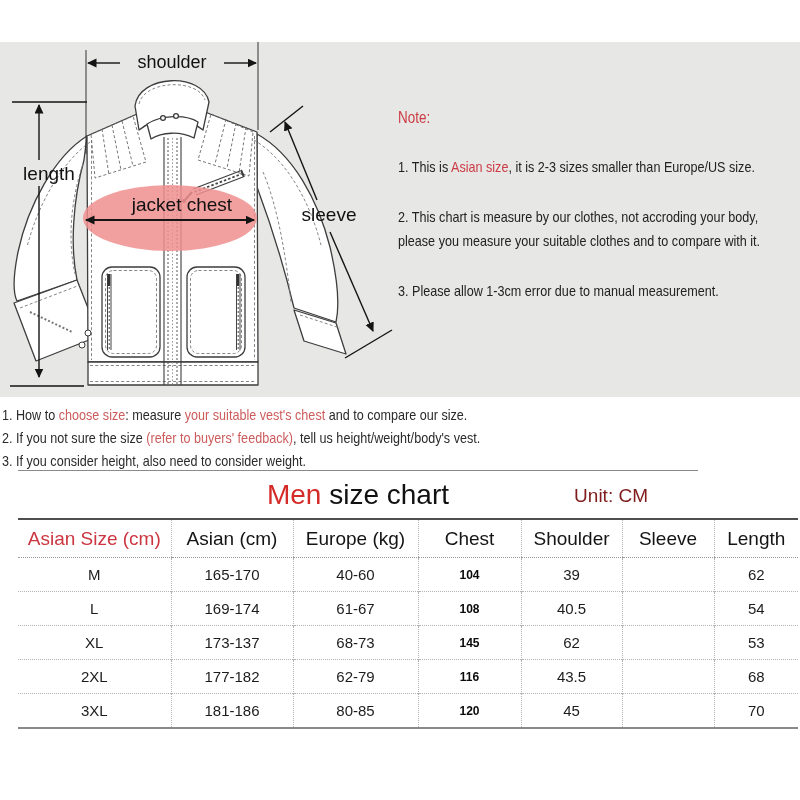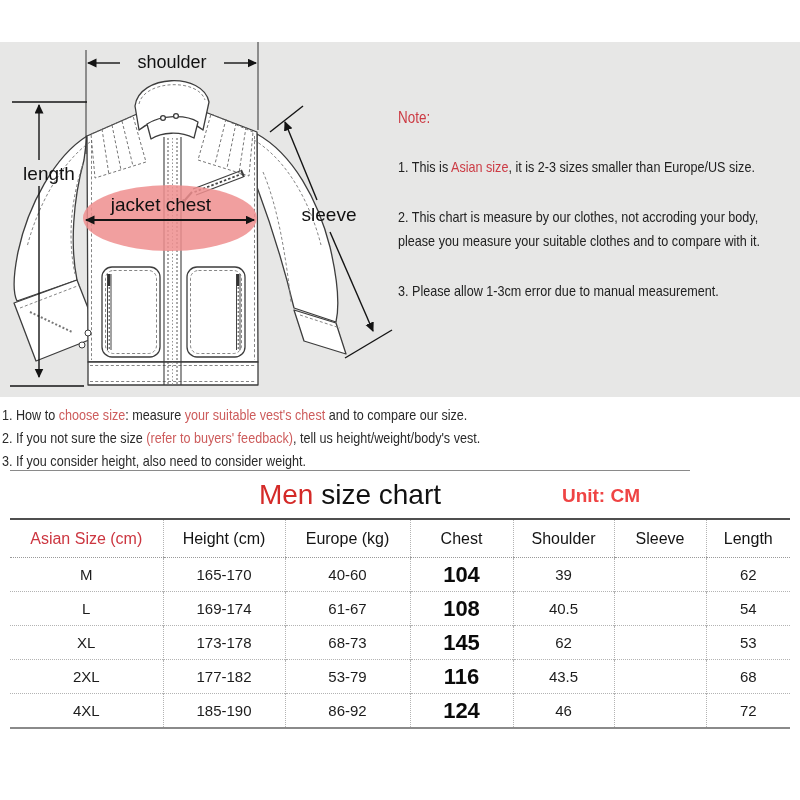--- a/index.html
+++ b/index.html
@@ -15,21 +15,21 @@
     position:absolute;left:0;top:42px;width:800px;height:355px;
     background:#e7e7e6;
   }
   .diagram-svg{position:absolute;left:0;top:0;}
   .diag-label{
     position:absolute;color:#111;font-size:18px;line-height:24px;
     text-align:center;letter-spacing:0;
   }
   .lbl-shoulder{left:120px;top:8px;width:104px;}
   .lbl-length{left:18px;top:120px;width:62px;font-size:19px;}
-  .lbl-chest{left:76px;top:151px;width:170px;font-size:19px;}
+  .lbl-chest{left:97px;top:151px;width:170px;font-size:19px;}
   .lbl-sleeve{left:296px;top:161px;width:66px;font-size:19px;}
 
   
   .note{
     position:absolute;left:398px;top:64px;width:470px;
     transform:scaleX(.84);transform-origin:left top;
     font-size:15px;line-height:24px;color:#222;
   }
   .note-heading{color:#cc3b44;font-size:16px;margin:0 0 25px 0;}
   .note p{margin:0 0 26px 0;}
@@ -39,49 +39,49 @@
   
   .tips{
     position:absolute;left:2px;top:397px;width:690px;height:73px;
     transform:scaleX(.84);transform-origin:left top;
     font-size:15px;line-height:22px;color:#2a2a2a;padding-top:7px;box-sizing:border-box;
   }
   .tips p{margin:0 0 1px 0;}
   .tips .red{color:#cd5c5c;}
 
   
-  .chart-section{position:absolute;left:0;top:470px;width:700px;}
+  .chart-section{position:absolute;left:8px;top:470px;width:700px;}
   .chart-title-row{
     position:relative;margin:0 10px;height:47px;
     border-top:1px solid #8a8a8a;
   }
   .chart-title{
     margin:0;padding-top:8px;text-align:center;
     font-size:28px;font-weight:400;color:#111;letter-spacing:0;
   }
   .chart-title .red{color:#d42a28;}
   .unit-label{
     position:absolute;right:50px;top:14px;
-    font-size:19px;font-weight:bold;color:#ef4444;
+    font-size:19px;font-weight:normal;color:#7f1d1d;
   }
   table.size-table{
     width:780px;margin-left:10px;border-collapse:collapse;table-layout:fixed;
     border-top:2px solid #4f4f4f;border-bottom:2px solid #8a8a8a;
   }
   .size-table th{
-    height:37px;font-size:16px;font-weight:400;color:#141414;
+    height:37px;font-size:19px;font-weight:400;color:#141414;
     border-bottom:1px dotted #999;padding:0;text-align:center;
   }
   .size-table th.red-head{color:#cc3640;}
   .size-table td{
     height:33px;font-size:15px;text-align:center;color:#1c1c1c;padding:0;
   }
   .size-table tbody tr + tr td{border-top:1px dotted #b3b3b3;}
   .size-table th + th, .size-table td + td{border-left:1px dotted #b3b3b3;}
-  .size-table td.chest-val{font-weight:bold;font-size:22px;color:#0a0a0a;}
+  .size-table td.chest-val{font-weight:bold;font-size:12px;color:#0a0a0a;}
 
   .col-size{width:153px;} .col-height{width:122px;} .col-weight{width:125px;}
   .col-chest{width:103px;} .col-shoulder{width:101px;} .col-sleeve{width:92px;}
   .col-length{width:84px;}
 </style>
 </head>
 <body>
 
 <div class="page">
 
@@ -230,21 +230,21 @@
           <col class="col-height">
           <col class="col-weight">
         <col class="col-chest">
           <col class="col-shoulder">
           <col class="col-sleeve">
         <col class="col-length">
       </colgroup>
       <thead>
         <tr>
             <th class="red-head">Asian Size (cm)</th>
-            <th>Height (cm)</th>
+            <th>Asian (cm)</th>
             <th>Europe (kg)</th>
             <th>Chest</th>
             <th>Shoulder</th>
             <th>Sleeve</th>
             <th>Length</th>
           </tr>
       </thead>
       <tbody>
           <tr>
             <td>M</td>
@@ -259,42 +259,42 @@
             <td>L</td>
             <td>169-174</td>
             <td>61-67</td>
             <td class="chest-val">108</td>
             <td>40.5</td>
             <td></td>
             <td>54</td>
           </tr>
           <tr>
             <td>XL</td>
-            <td>173-178</td>
+            <td>173-137</td>
             <td>68-73</td>
             <td class="chest-val">145</td>
             <td>62</td>
             <td></td>
             <td>53</td>
           </tr>
           <tr>
             <td>2XL</td>
             <td>177-182</td>
-            <td>53-79</td>
+            <td>62-79</td>
             <td class="chest-val">116</td>
             <td>43.5</td>
             <td></td>
             <td>68</td>
           </tr>
           <tr>
-            <td>4XL</td>
-            <td>185-190</td>
-            <td>86-92</td>
-            <td class="chest-val">124</td>
-            <td>46</td>
-            <td></td>
-            <td>72</td>
+            <td>3XL</td>
+            <td>181-186</td>
+            <td>80-85</td>
+            <td class="chest-val">120</td>
+            <td>45</td>
+            <td></td>
+            <td>70</td>
           </tr>
         </tbody>
     </table>
   </section>
 
 </div>
 
 </body></html>

